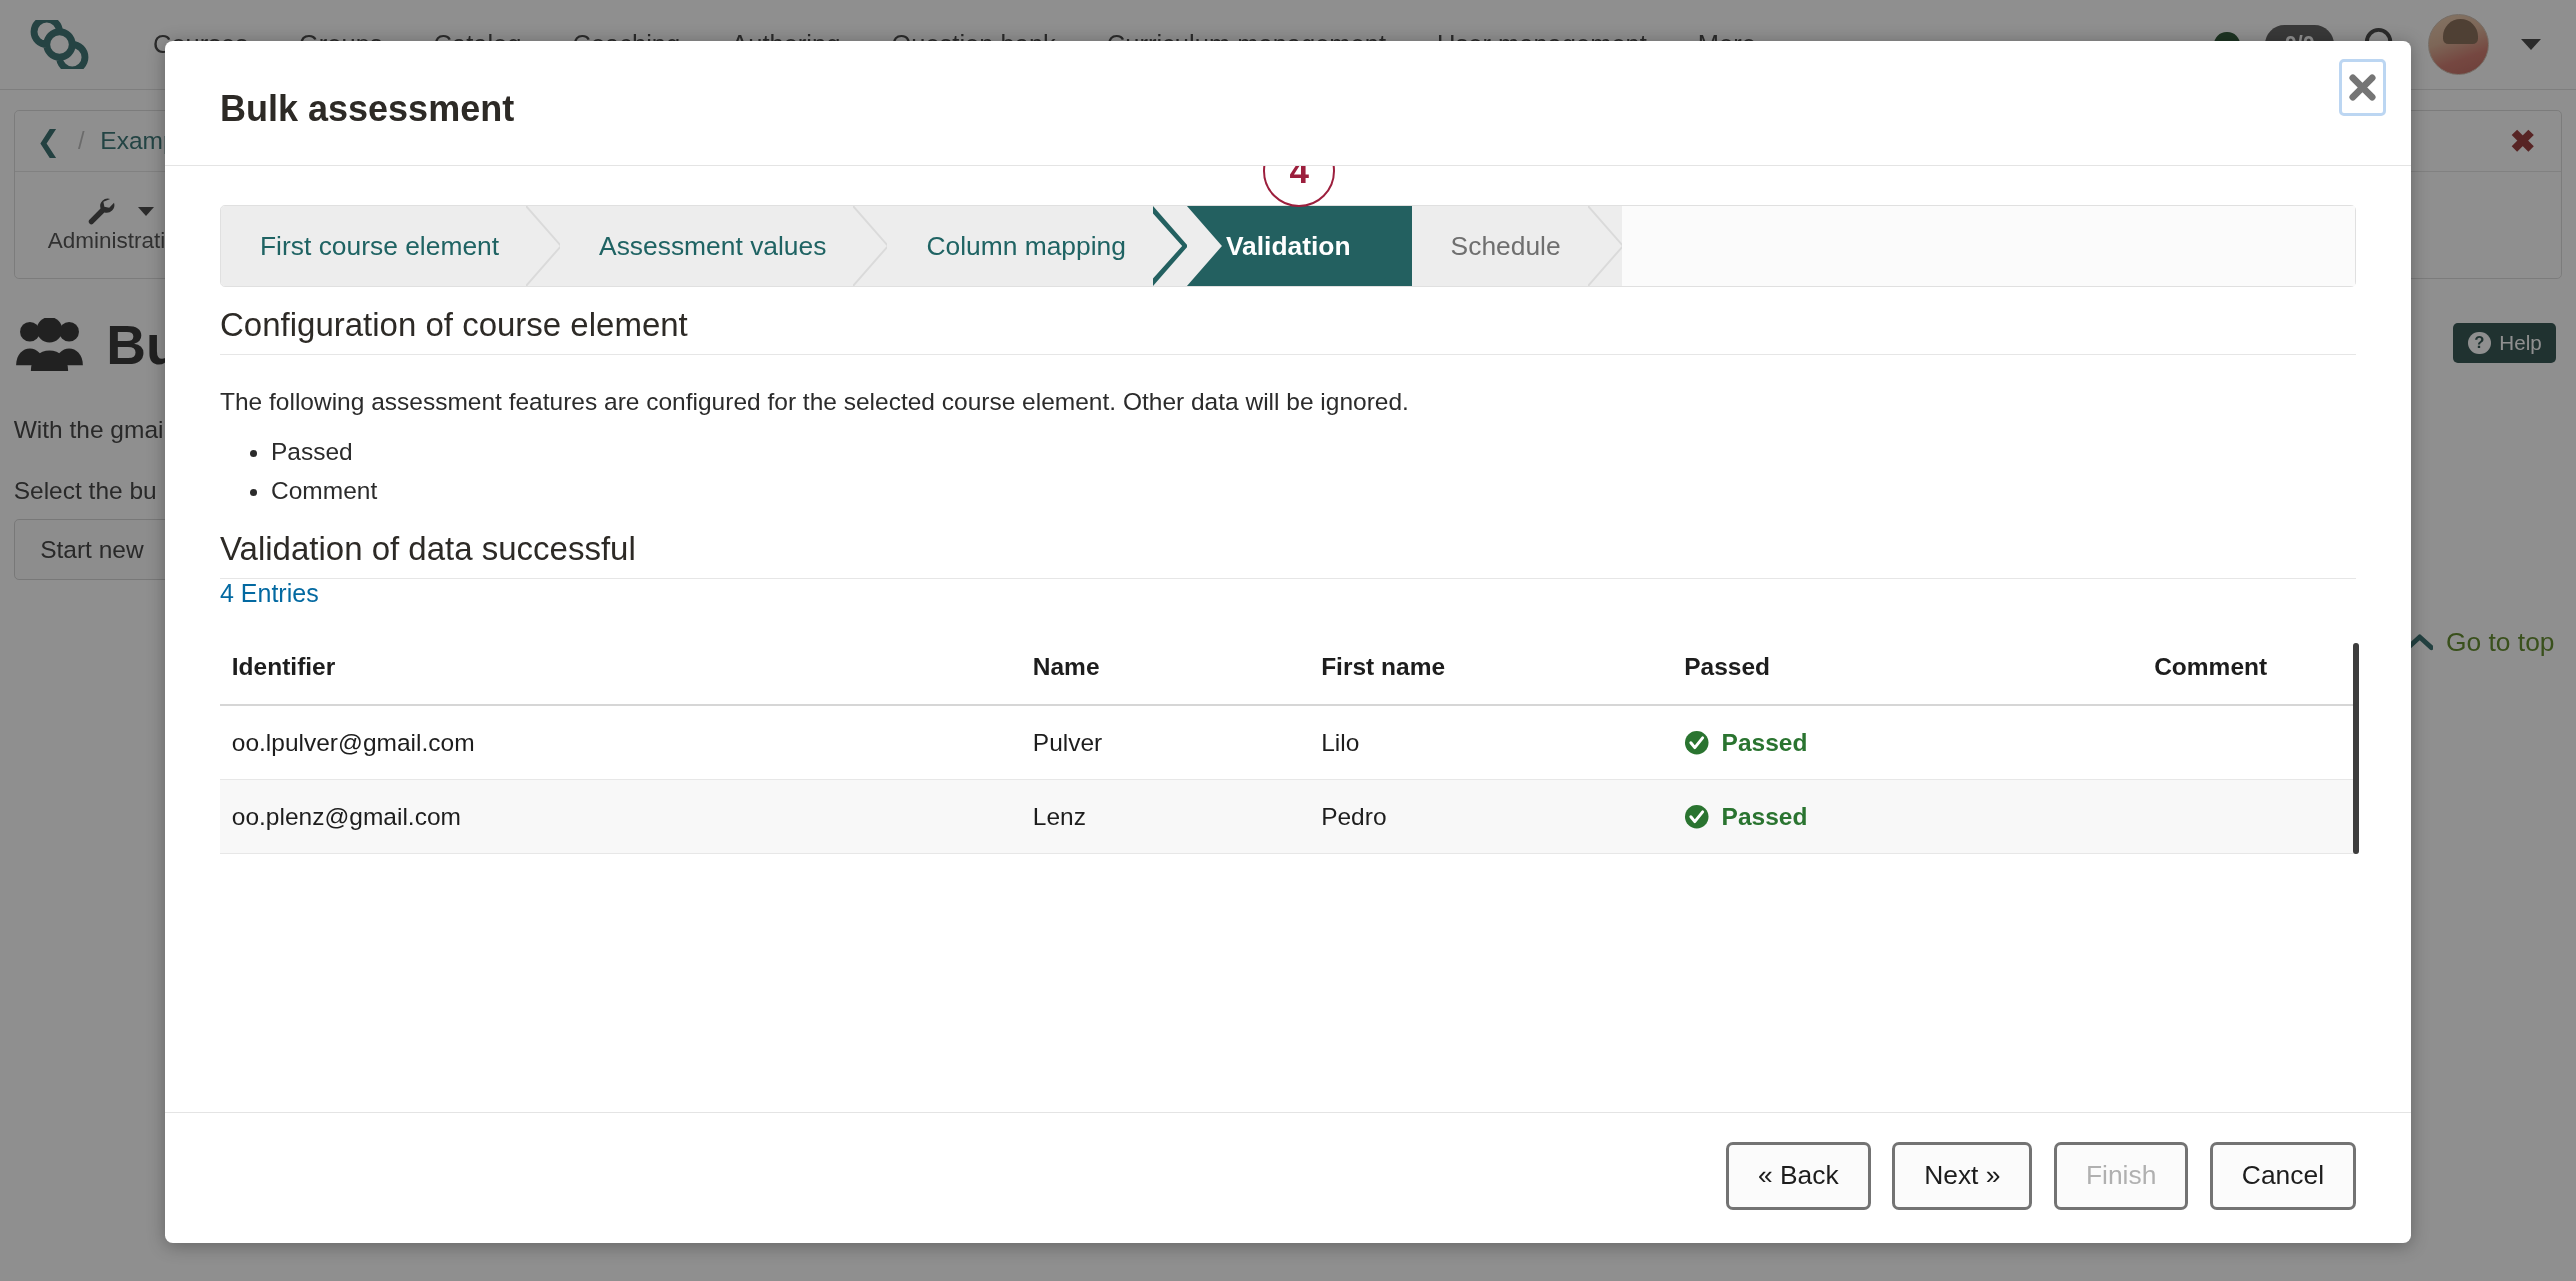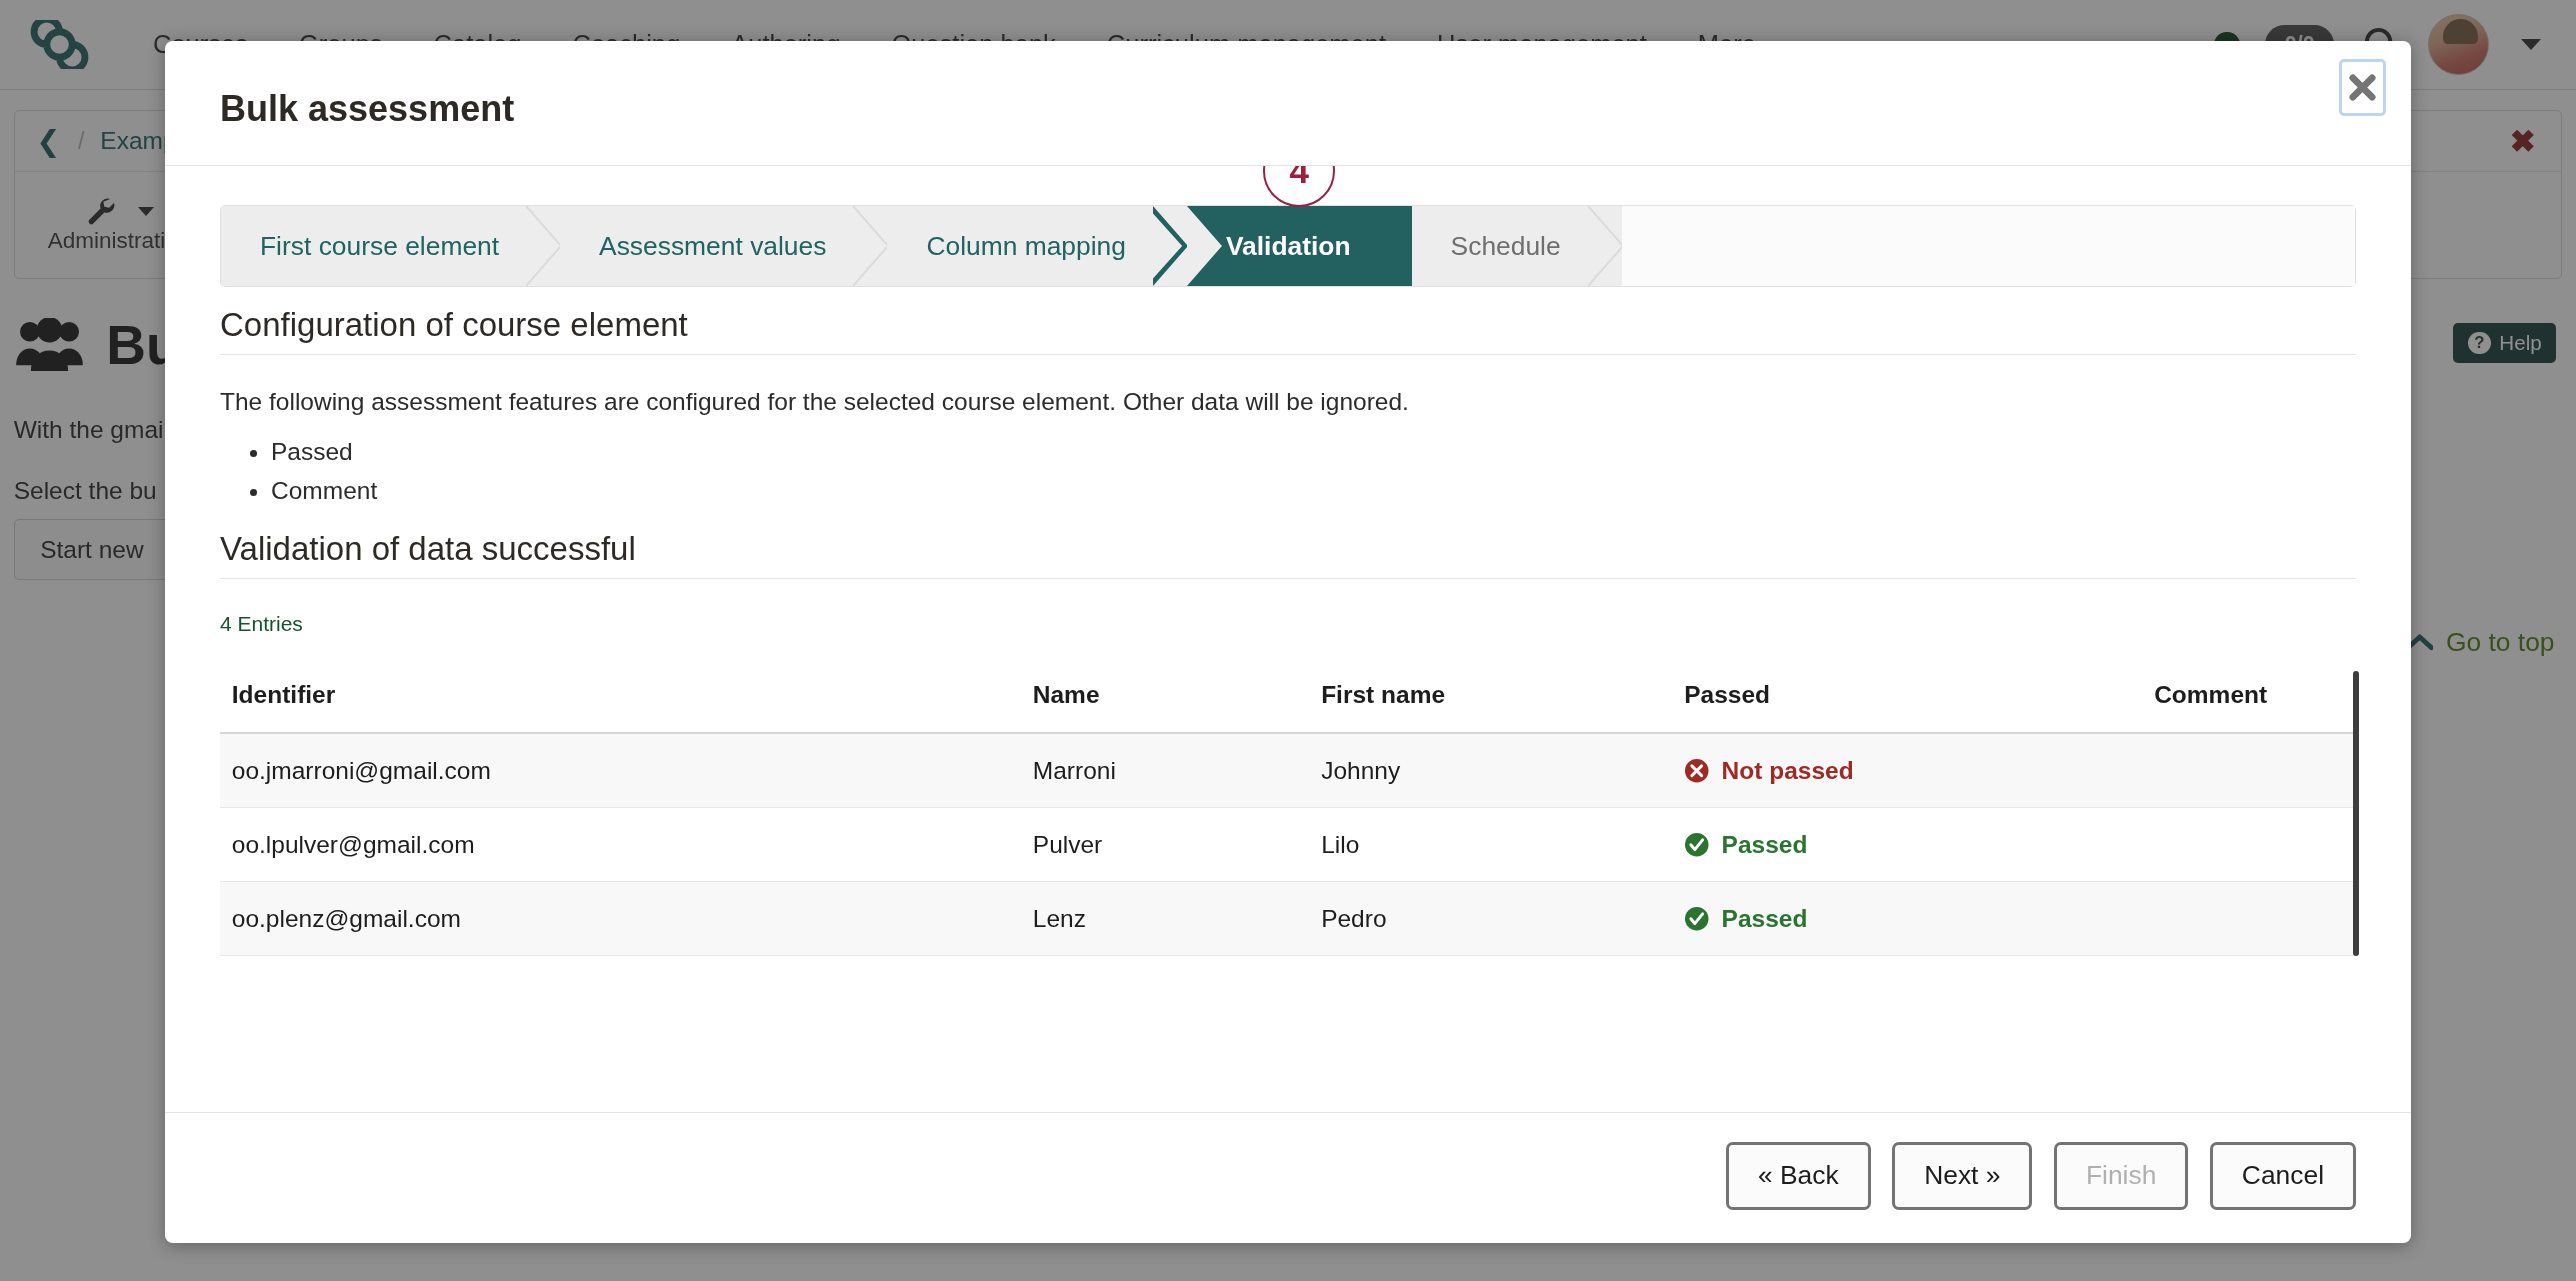--- a/index.html
+++ b/index.html
@@ -216,21 +216,21 @@
   
   .sec-h {
     font-size: 33px; color: #2d2a26;
     margin-top: 19px;
     padding-bottom: 10px;
     border-bottom: 1px solid #e6e6e6;
   }
   .sec-p { font-size: 24.5px; color: #2b2b2b; margin-top: 33px; }
   .feat-list { margin: 15.7px 0 0 0; padding-left: 51px; }
   .feat-list li { font-size: 24.5px; color: #2b2b2b; line-height: 1.62; }
-  .entries-count { font-size: 21px; color: #14532d; margin-top: 33px; }
+  .entries-count { font-size: 25px; color: #0369a1; }
 
   
   .table-wrap { margin-top: 35px; position: relative; }
   table.vtable { width: 100%; border-collapse: collapse; table-layout: fixed; }
   table.vtable th {
     text-align: left;
     font-size: 24.5px; font-weight: bold; color: #1d1d1d;
     padding: 9.8px 0 23.5px 11.8px;
     border-bottom: 2px solid #d6d6d6;
   }
@@ -425,35 +425,20 @@
         <thead>
           <tr>
             <th class="col-id">Identifier</th>
             <th class="col-name">Name</th>
             <th class="col-first">First name</th>
             <th class="col-passed">Passed</th>
             <th class="col-comment">Comment</th>
           </tr>
         </thead>
         <tbody>
-          <tr class="odd">
-            <td>oo.jmarroni@gmail.com</td>
-            <td>Marroni</td>
-            <td>Johnny</td>
-            <td>
-              <span class="pass-cell pass-no">
-                <svg width="25.5" height="25.5" viewBox="0 0 26 26">
-                  <circle cx="13" cy="13" r="12" fill="#9e2a24"></circle>
-                  <path d="M8 8 L18 18 M18 8 L8 18" stroke="#ffffff" stroke-width="3" stroke-linecap="round"></path>
-                </svg>
-                <span>Not passed</span>
-              </span>
-            </td>
-            <td></td>
-          </tr>
           <tr>
             <td>oo.lpulver@gmail.com</td>
             <td>Pulver</td>
             <td>Lilo</td>
             <td>
               <span class="pass-cell pass-ok">
                 <svg width="25.5" height="25.5" viewBox="0 0 26 26">
                   <circle cx="13" cy="13" r="12" fill="#2a7430"></circle>
                   <path d="M7 13 L11 18 L19 8" fill="none" stroke="#ffffff" stroke-width="3" stroke-linecap="round" stroke-linejoin="round"></path>
                 </svg>

